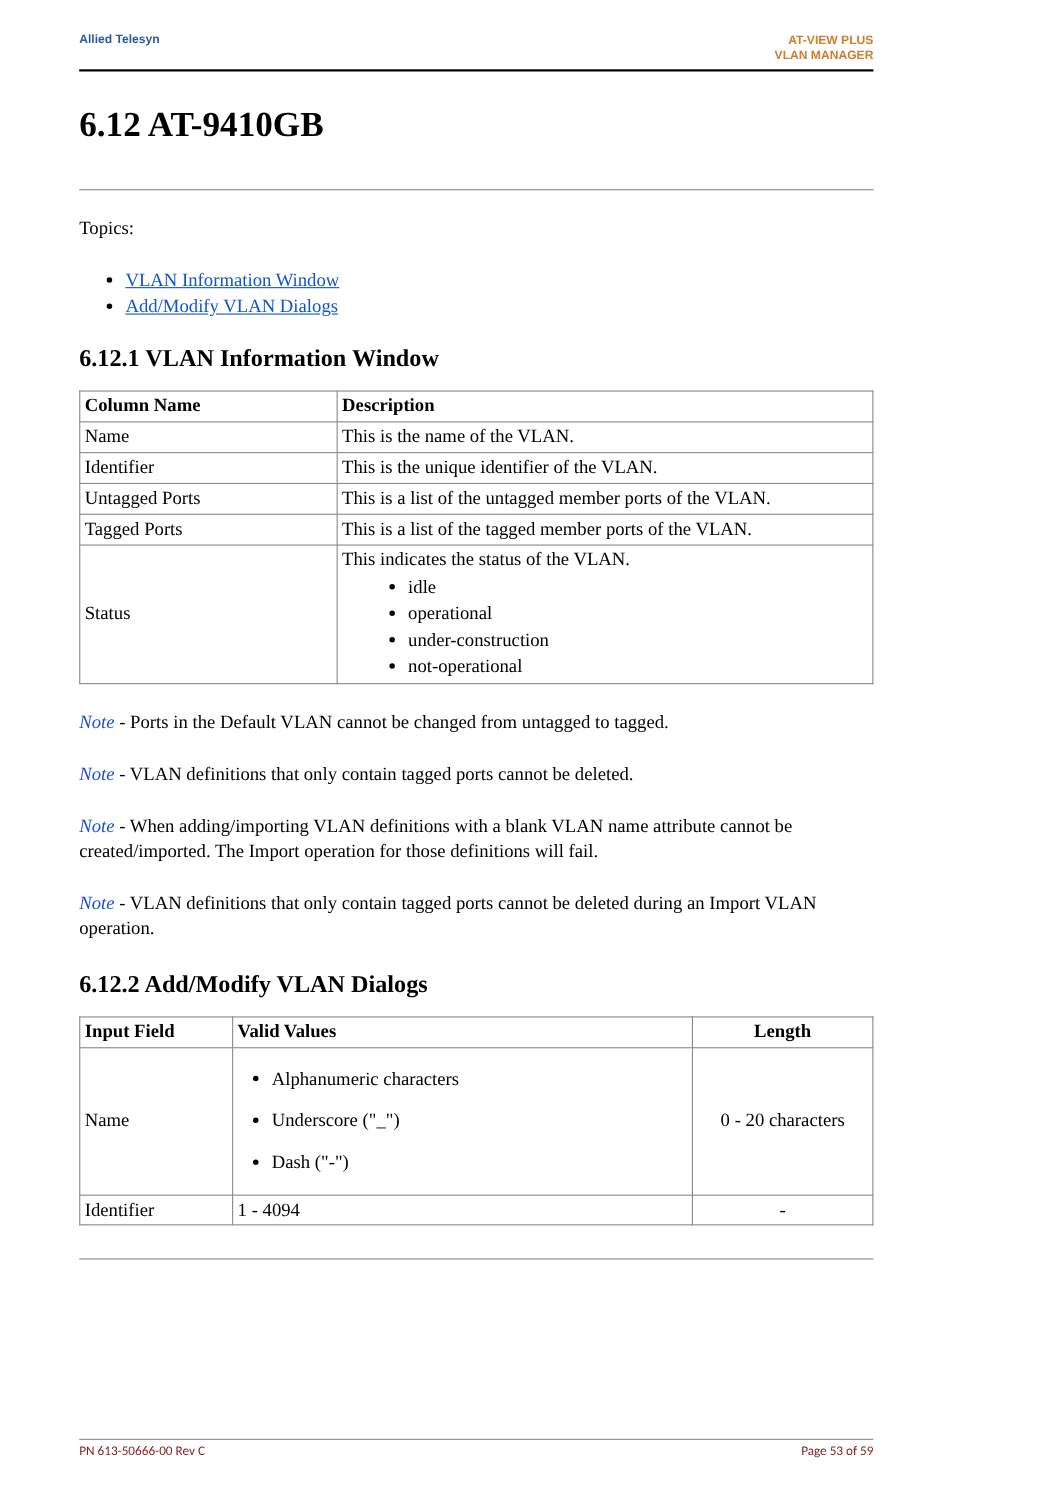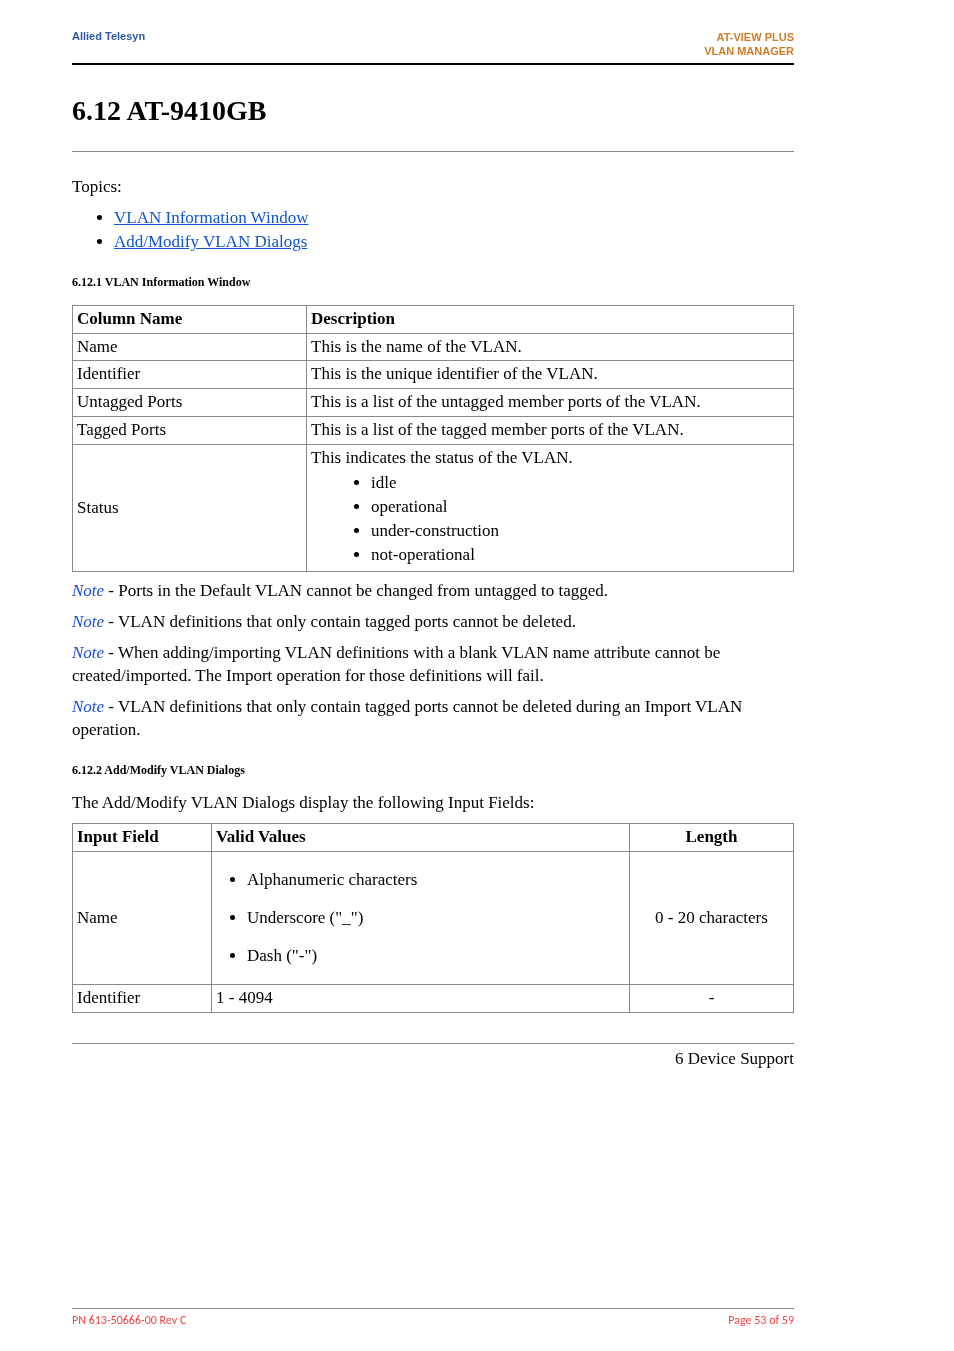--- a/index.html
+++ b/index.html
@@ -27,47 +27,47 @@
   }
   .header-left {
     color: #2b5aa0;
   }
   .header-right {
     color: #d07c2a;
     text-align: right;
     line-height: 1.3;
   }
   .section-heading {
-    font-size: 28px;
+    font-size: 32px;
     font-weight: bold;
     margin-top: 30px;
-    margin-bottom: 24px;
+    margin-bottom: 40px;
   }
   .content-hr {
     border: 0;
     border-top: 1px solid #888;
     margin: 0 0 24px 0;
   }
   .body-text {
     font-size: 17px;
     line-height: 1.35;
   }
-  .body-text p { margin: 8px 0; }
+  .body-text p { margin: 24px 0; }
   ul.link-list {
     margin: 4px 0 20px 24px;
     padding-left: 18px;
   }
   ul.link-list li { margin: 2px 0; }
   .link {
     color: #1155cc;
     text-decoration: underline;
     cursor: pointer;
   }
   .sub-heading {
-    font-size: 12px;
+    font-size: 22px;
     font-weight: bold;
     margin: 20px 0 14px 0;
   }
   table.info {
     border-collapse: collapse;
     width: 100%;
     font-size: 17px;
     margin-bottom: 4px;
   }
   table.info th, table.info td {
@@ -122,21 +122,21 @@
     position: absolute;
     left: 72px;
     right: 72px;
     bottom: 24px;
     border-top: 1px solid #888;
     padding-top: 4px;
     display: flex;
     justify-content: space-between;
     font-family: Calibri, Arial, sans-serif;
     font-size: 12px;
-    color: #ef4444;
+    color: #7f1d1d;
   }
 </style>
 </head>
 <body>
 
 <div class="page">
 
   <div class="header-bar">
     <div class="header-left">Allied Telesyn</div>
     <div class="header-right">
@@ -212,21 +212,20 @@
     </p>
     <p class="note-line">
       <span class="note-label">Note</span><span> - When adding/importing VLAN definitions with a blank VLAN name attribute cannot be created/imported. The Import operation for those definitions will fail.</span>
     </p>
     <p class="note-line">
       <span class="note-label">Note</span><span> - VLAN definitions that only contain tagged ports cannot be deleted during an Import VLAN operation.</span>
     </p>
 
     <div class="sub-heading">6.12.2 Add/Modify VLAN Dialogs</div>
 
-    <p>The Add/Modify VLAN Dialogs display the following Input Fields:</p>
 
     <table class="input">
       <tbody>
           <tr>
         <th>Input Field</th>
         <th style="text-align:left;">Valid Values</th>
         <th>Length</th>
       </tr>
       <tr>
         <td class="vcenter" style="vertical-align:middle;">Name</td>
@@ -241,21 +240,20 @@
       </tr>
       <tr>
         <td>Identifier</td>
         <td>1 - 4094</td>
         <td class="center">-</td>
       </tr>
     </tbody>
       </table>
 
     <hr class="bottom-hr">
-    <div class="bottom-link">6 Device Support</div>
 
   </div>
 
   <div class="footer-bar">
     <span>PN 613-50666-00 Rev C</span>
     <span>Page 53 of 59</span>
   </div>
 
 </div>
 

